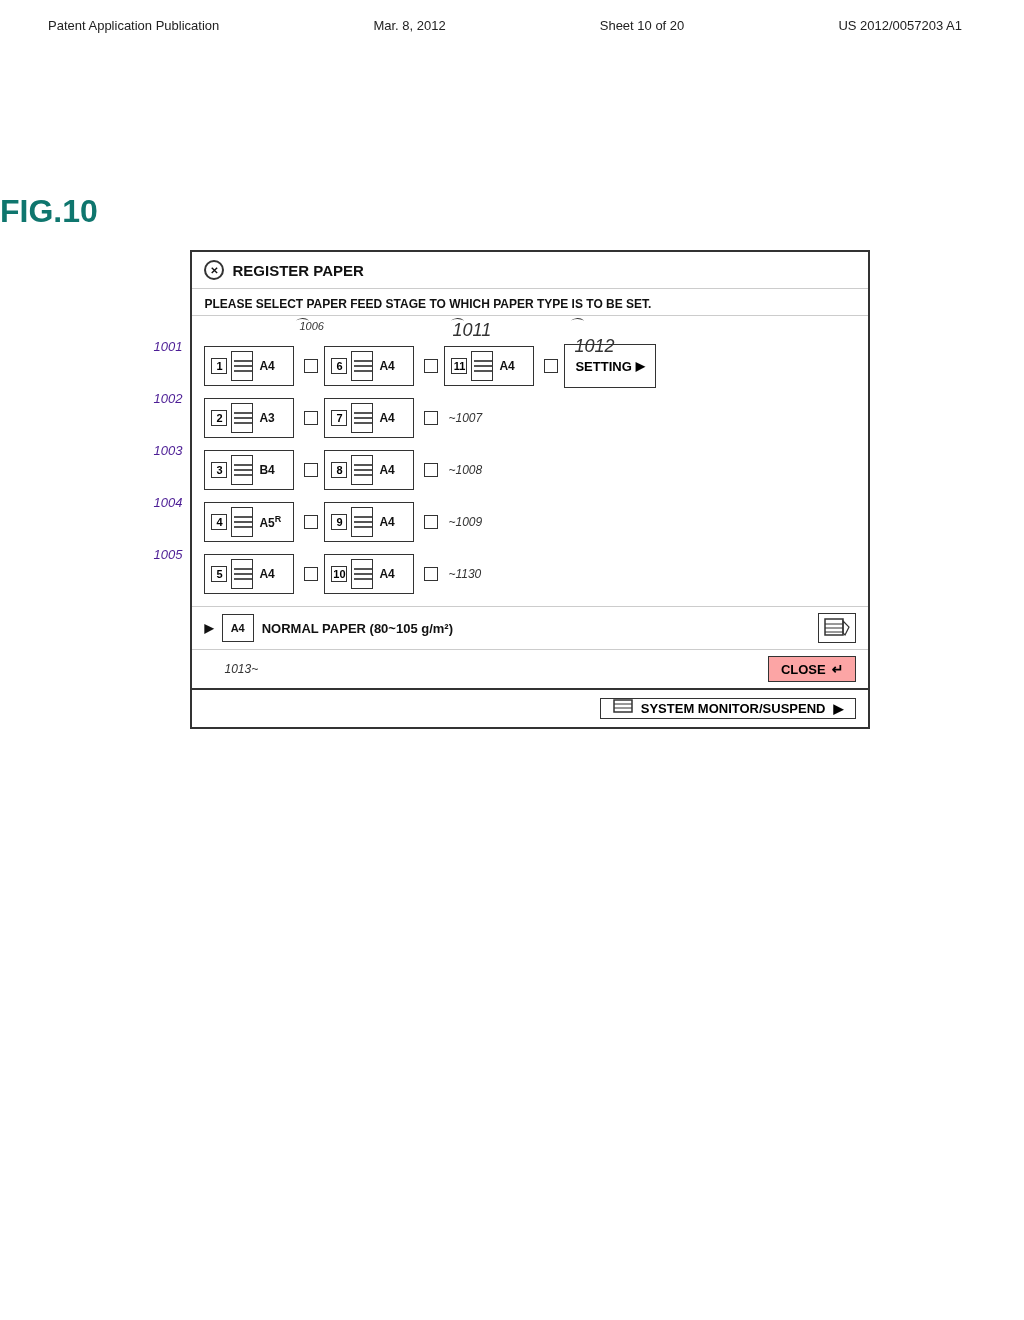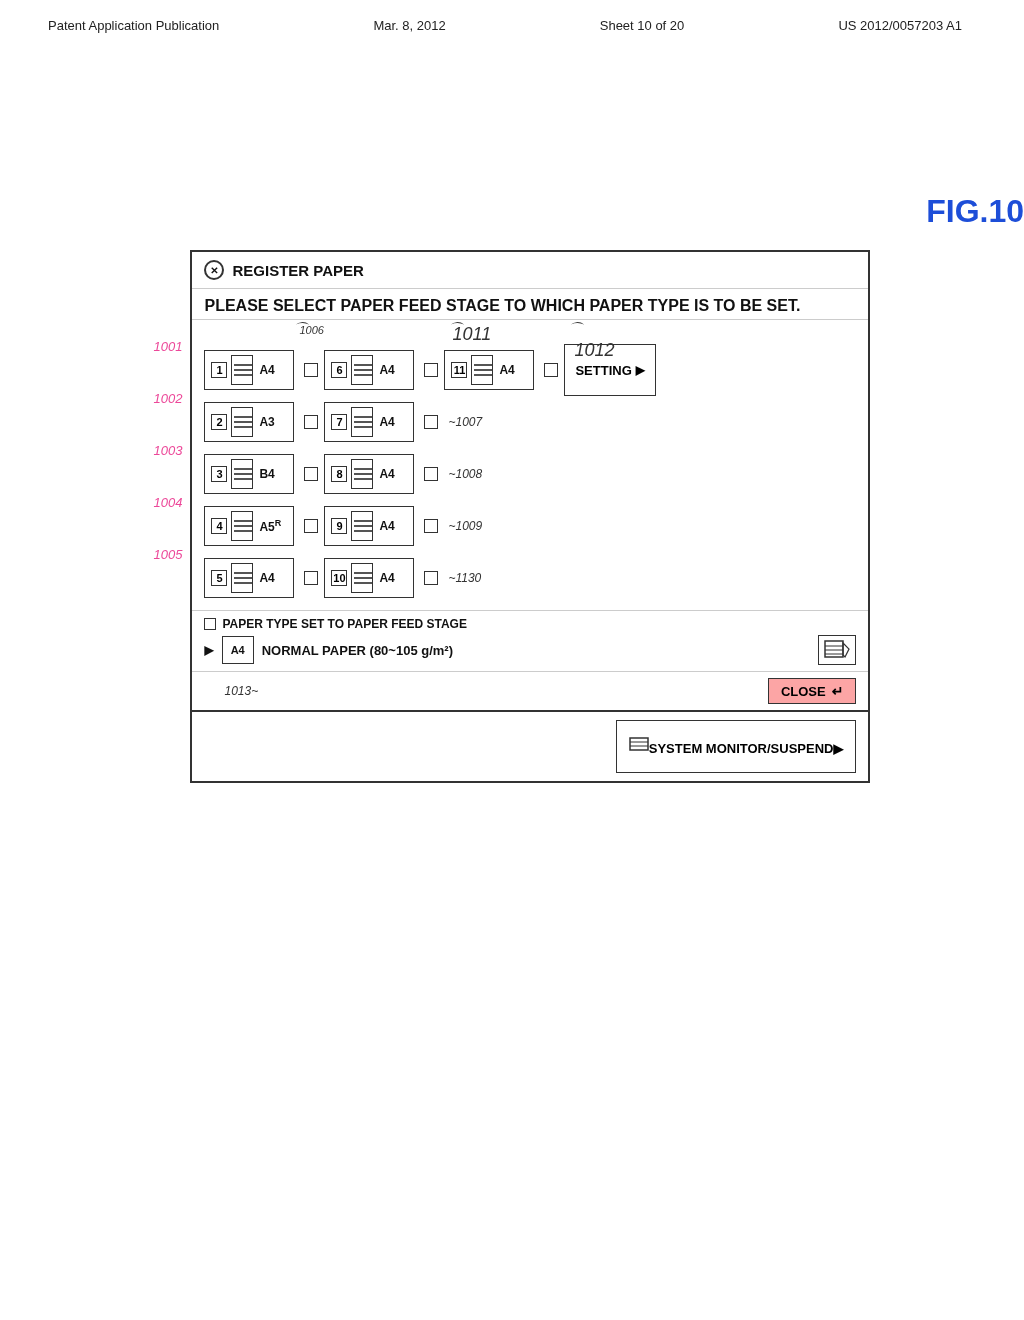--- a/index.html
+++ b/index.html
@@ -18,26 +18,26 @@
       justify-content: space-between;
       align-items: center;
       padding: 18px 62px 0 48px;
       font-size: 13px;
       color: #222;
       text-align: center;
     }
 
     
     .fig-title {
-      text-align: right;
+      text-align: left;
       font-size: 32px;
       font-weight: bold;
       margin-top: 160px;
       margin-bottom: 20px;
-      color: #1d4ed8;
+      color: #0f766e;
     }
 
     
     .dialog-wrapper {
       display: flex;
       justify-content: center;
       align-items: flex-start;
       margin-top: 10px;
       position: relative;
     }
@@ -47,21 +47,21 @@
       flex-direction: column;
       justify-content: space-around;
       margin-right: 8px;
       padding-top: 70px;
       gap: 0;
     }
 
     .left-label {
       font-size: 13px;
       font-style: italic;
-      color: #ec4899;
+      color: #4c1d95;
       height: 52px;
       display: flex;
       align-items: center;
     }
 
     .dialog-box {
       border: 2px solid #333;
       width: 680px;
       background: #fff;
       padding: 0;
@@ -87,21 +87,21 @@
       display: flex;
       align-items: center;
       justify-content: center;
       font-size: 10px;
       font-weight: bold;
       flex-shrink: 0;
     }
 
     
     .instruction-text {
-      font-size: 16px;
+      font-size: 12px;
       font-weight: bold;
       padding: 8px 12px 4px 12px;
       color: #111;
       border-bottom: 1px solid #ccc;
     }
 
     .annot {
       position: absolute;
       font-style: italic;
       font-size: 18px;
@@ -166,21 +166,21 @@
     .setting-btn {
       border: 1.5px solid #333;
       padding: 4px 10px;
       font-size: 13px;
       font-weight: bold;
       display: flex;
       align-items: center;
       gap: 4px;
       background: #fff;
       cursor: pointer;
-      height: 52px;
+      height: 44px;
     }
 
     .arrow-right {
       font-size: 12px;
     }
 
     
     .right-annot {
       font-size: 12px;
       font-style: italic;
@@ -287,25 +287,26 @@
       margin: 0;
       padding: 8px 12px;
       display: flex;
       align-items: center;
       justify-content: flex-end;
       gap: 8px;
     }
 
     .system-btn {
       border: 1.5px solid #333;
-      padding: 16px 12px;
+      padding: 0 12px;
       font-size: 13px;
       font-weight: bold;
       display: flex;
-      align-items: flex-end;
+      align-items: center;
+      gap: 8px;
       background: #fff;
       cursor: pointer;
     }
 
     .sys-icon {
       font-size: 14px;
     }
 
     
     .paper-slot-inner {
@@ -521,24 +522,20 @@
           <span class="slot-label-text">A4</span>
         </div>
         <div class="slot-checkbox"></div>
 
         <span class="right-annot">~<span>1130</span></span>
       </div>
 
     </div>
 
     <div class="bottom-section">
-      <div class="paper-type-label">
-        <span class="small-checkbox"></span>
-        <span>PAPER TYPE SET TO PAPER FEED STAGE</span>
-      </div>
       <div class="paper-info-row">
         <span class="arrow-play">▶</span>
         <div class="paper-a4-box">
           <span>A4</span>
         </div>
         <span>NORMAL PAPER (80~105 g/m²)</span>
         <div class="paper-icon-right">
           <svg width="28" height="22" viewBox="0 0 28 22">
             <rect x="2" y="2" width="18" height="16" fill="none" stroke="#333" stroke-width="1.5"></rect>
             <line x1="2" y1="7" x2="20" y2="7" stroke="#333" stroke-width="1"></line>

